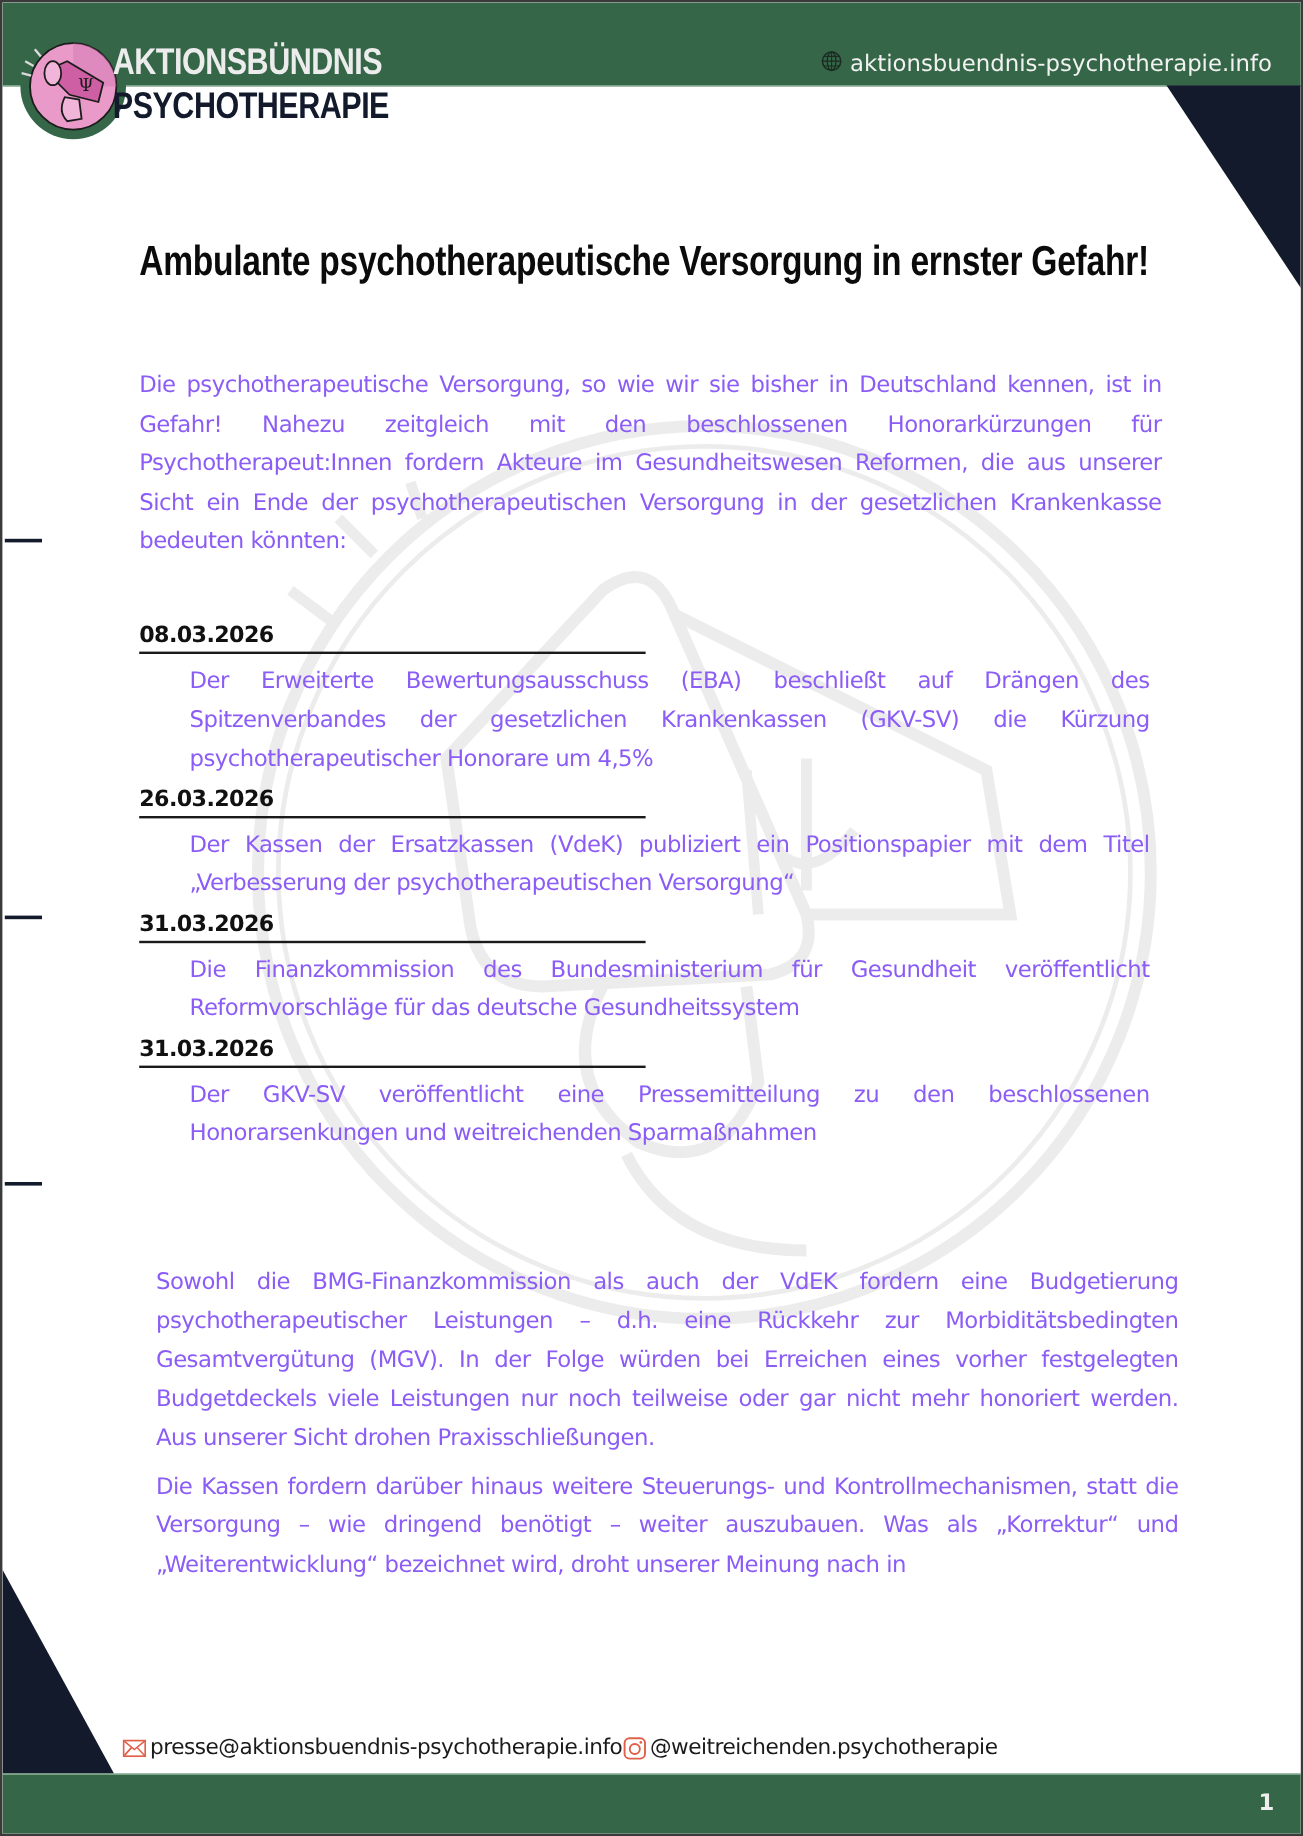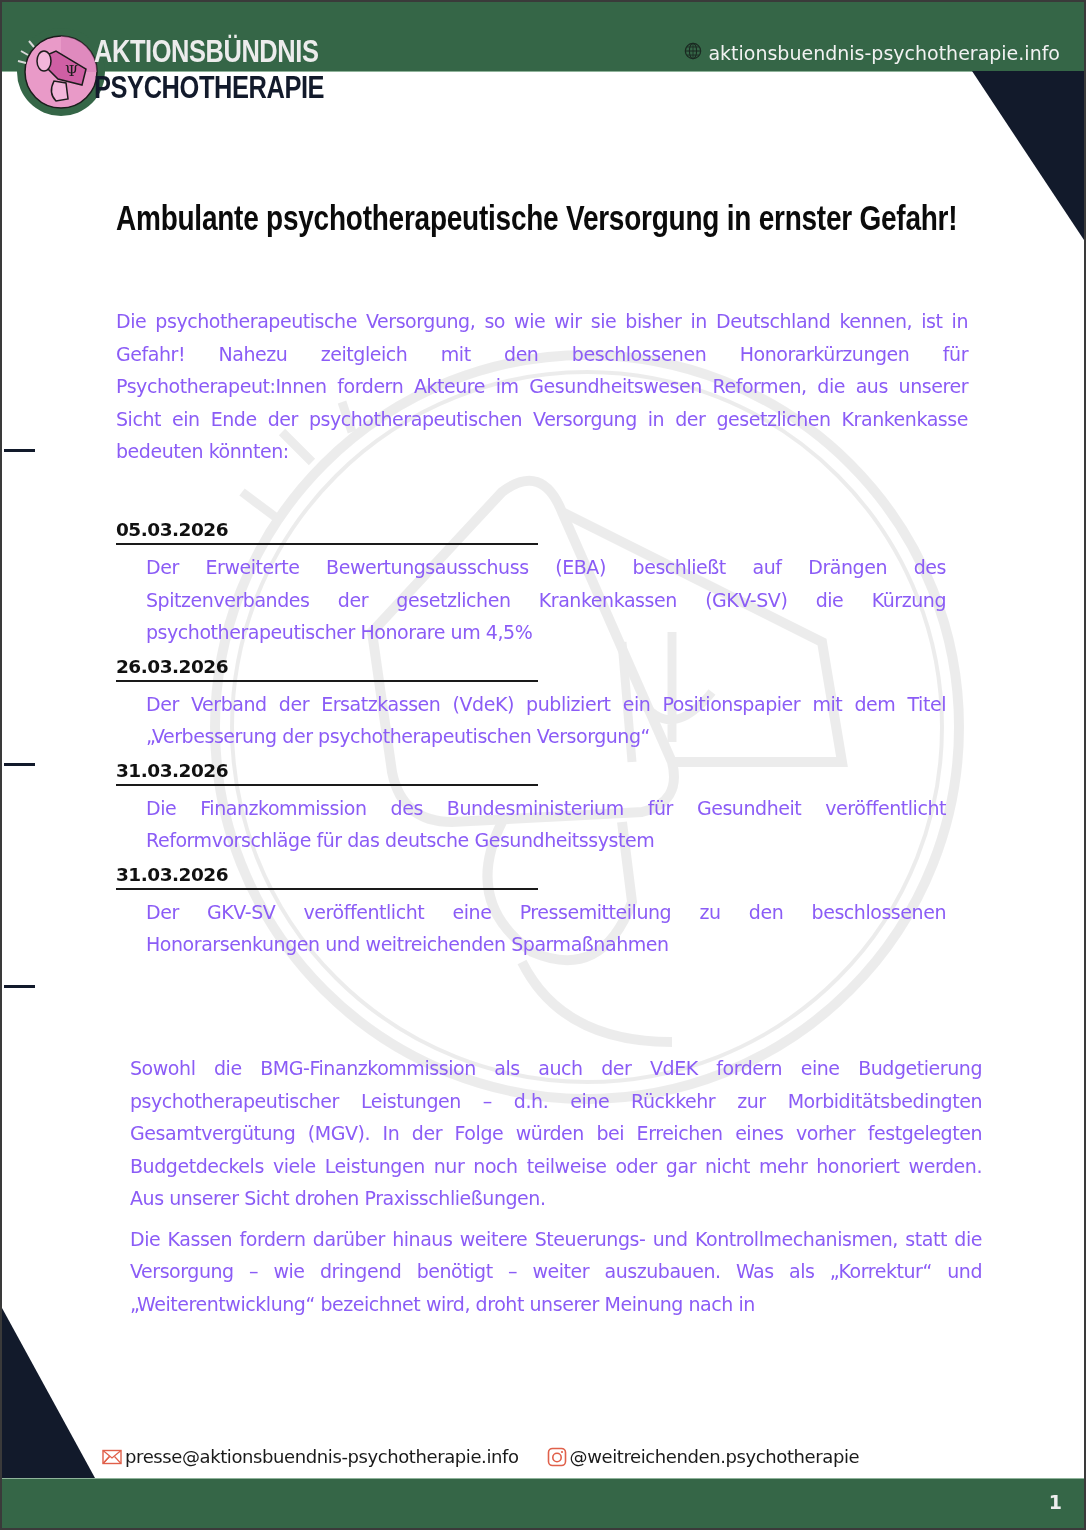--- a/index.html
+++ b/index.html
@@ -12,26 +12,26 @@
   .brand-line1 { color: #ececec; font-size: 31px; transform: scaleX(0.82); transform-origin: left; display: block; height: 36px; }
   .brand-line2 { color: #121a2b; font-size: 31px; transform: scaleX(0.82); transform-origin: left; display: block; }
   .site-link { position: absolute; right: 24px; top: 40px; color: #f2f2f2; font-family: "DejaVu Sans", sans-serif; font-size: 19px; display: flex; gap: 6px; }
   .globe { width: 18px; height: 18px; }
   .watermark { position: absolute; left: 200px; top: 340px; width: 770px; height: 770px; opacity: 0.07; }
   .title { position: absolute; left: 114px; top: 196px; font-family: "Liberation Sans", sans-serif; font-weight: bold; font-size: 35px; color: #0b0b0b; white-space: nowrap; transform: scaleX(0.80); transform-origin: left; letter-spacing: -0.3px; }
   .body-text { font-family: "DejaVu Sans", sans-serif; font-size: 19px; line-height: 32.5px; color: #8b5cf6; text-align: justify; text-align-last: left; letter-spacing: -0.45px; }
   .intro { position: absolute; left: 114px; top: 303px; width: 852px; }
   .timeline { position: absolute; left: 114px; top: 514px; width: 852px; }
   .tl-date { font-family: "DejaVu Sans", sans-serif; font-weight: bold; font-size: 18.5px; color: #111; width: 422px; border-bottom: 2px solid #1a1a1a; padding-bottom: 0px; line-height: 27px; letter-spacing: -0.5px; }
-  .tl-text { margin: 6px 0 0 30px; width: 800px; }
+  .tl-text { margin: 6px 0 0 42px; width: 800px; }
   .tl-item { margin-bottom: 4px; }
   .outro { position: absolute; left: 128px; top: 1050px; width: 852px; }
   .outro p { margin: 0 0 8px 0; }
   .fold-mark { position: absolute; left: 2px; width: 31px; height: 3px; background: #121a2b; }
-  .footer-contacts { position: absolute; top: 1444px; left: 100px; font-family: "DejaVu Sans", sans-serif; font-size: 18px; color: #1a1a1a; display: flex; gap: 28px; align-items: center; letter-spacing: -0.4px; }
+  .footer-contacts { position: absolute; top: 1444px; left: 100px; font-family: "DejaVu Sans", sans-serif; font-size: 18px; color: #1a1a1a; display: flex; align-items: center; letter-spacing: -0.4px; }
   .contact { display: flex; align-items: center; gap: 3px; }
   .footer-bar { position: absolute; left: 0; top: 1476px; width: 1082px; height: 50px; background: #356647; border-top: 1px solid #8fb39a; }
   .page-num { position: absolute; right: 22px; top: 12px; color: #eeeeee; font-family: "DejaVu Sans", sans-serif; font-weight: bold; font-size: 19px; }
 </style>
 </head>
 <body>
 
 <div class="page">
 
   <div class="header-bar"></div>
@@ -79,26 +79,26 @@
     </svg>
     <span>aktionsbuendnis-psychotherapie.info</span>
   </div>
 
   <div class="title">Ambulante psychotherapeutische Versorgung in ernster Gefahr!</div>
 
   <div class="intro body-text">Die psychotherapeutische Versorgung, so wie wir sie bisher in Deutschland kennen, ist in Gefahr! Nahezu zeitgleich mit den beschlossenen Honorarkürzungen für Psychotherapeut:Innen fordern Akteure im Gesundheitswesen Reformen, die aus unserer Sicht ein Ende der psychotherapeutischen Versorgung in der gesetzlichen Krankenkasse bedeuten könnten:</div>
 
   <div class="timeline">
     <div class="tl-item">
-      <div class="tl-date">05.03.2026</div>
+      <div class="tl-date">08.03.2026</div>
       <div class="tl-text body-text">Der Erweiterte Bewertungsausschuss (EBA) beschließt auf Drängen des Spitzenverbandes der gesetzlichen Krankenkassen (GKV-SV) die Kürzung psychotherapeutischer Honorare um 4,5%</div>
     </div>
     <div class="tl-item">
       <div class="tl-date">26.03.2026</div>
-      <div class="tl-text body-text">Der Verband der Ersatzkassen (VdeK) publiziert ein Positionspapier mit dem Titel „Verbesserung der psychotherapeutischen Versorgung“</div>
+      <div class="tl-text body-text">Der Kassen der Ersatzkassen (VdeK) publiziert ein Positionspapier mit dem Titel „Verbesserung der psychotherapeutischen Versorgung“</div>
     </div>
     <div class="tl-item">
       <div class="tl-date">31.03.2026</div>
       <div class="tl-text body-text">Die Finanzkommission des Bundesministerium für Gesundheit veröffentlicht Reformvorschläge für das deutsche Gesundheitssystem</div>
     </div>
     <div class="tl-item">
       <div class="tl-date">31.03.2026</div>
       <div class="tl-text body-text">Der GKV-SV veröffentlicht eine Pressemitteilung zu den beschlossenen Honorarsenkungen und weitreichenden Sparmaßnahmen</div>
     </div>
   </div>

